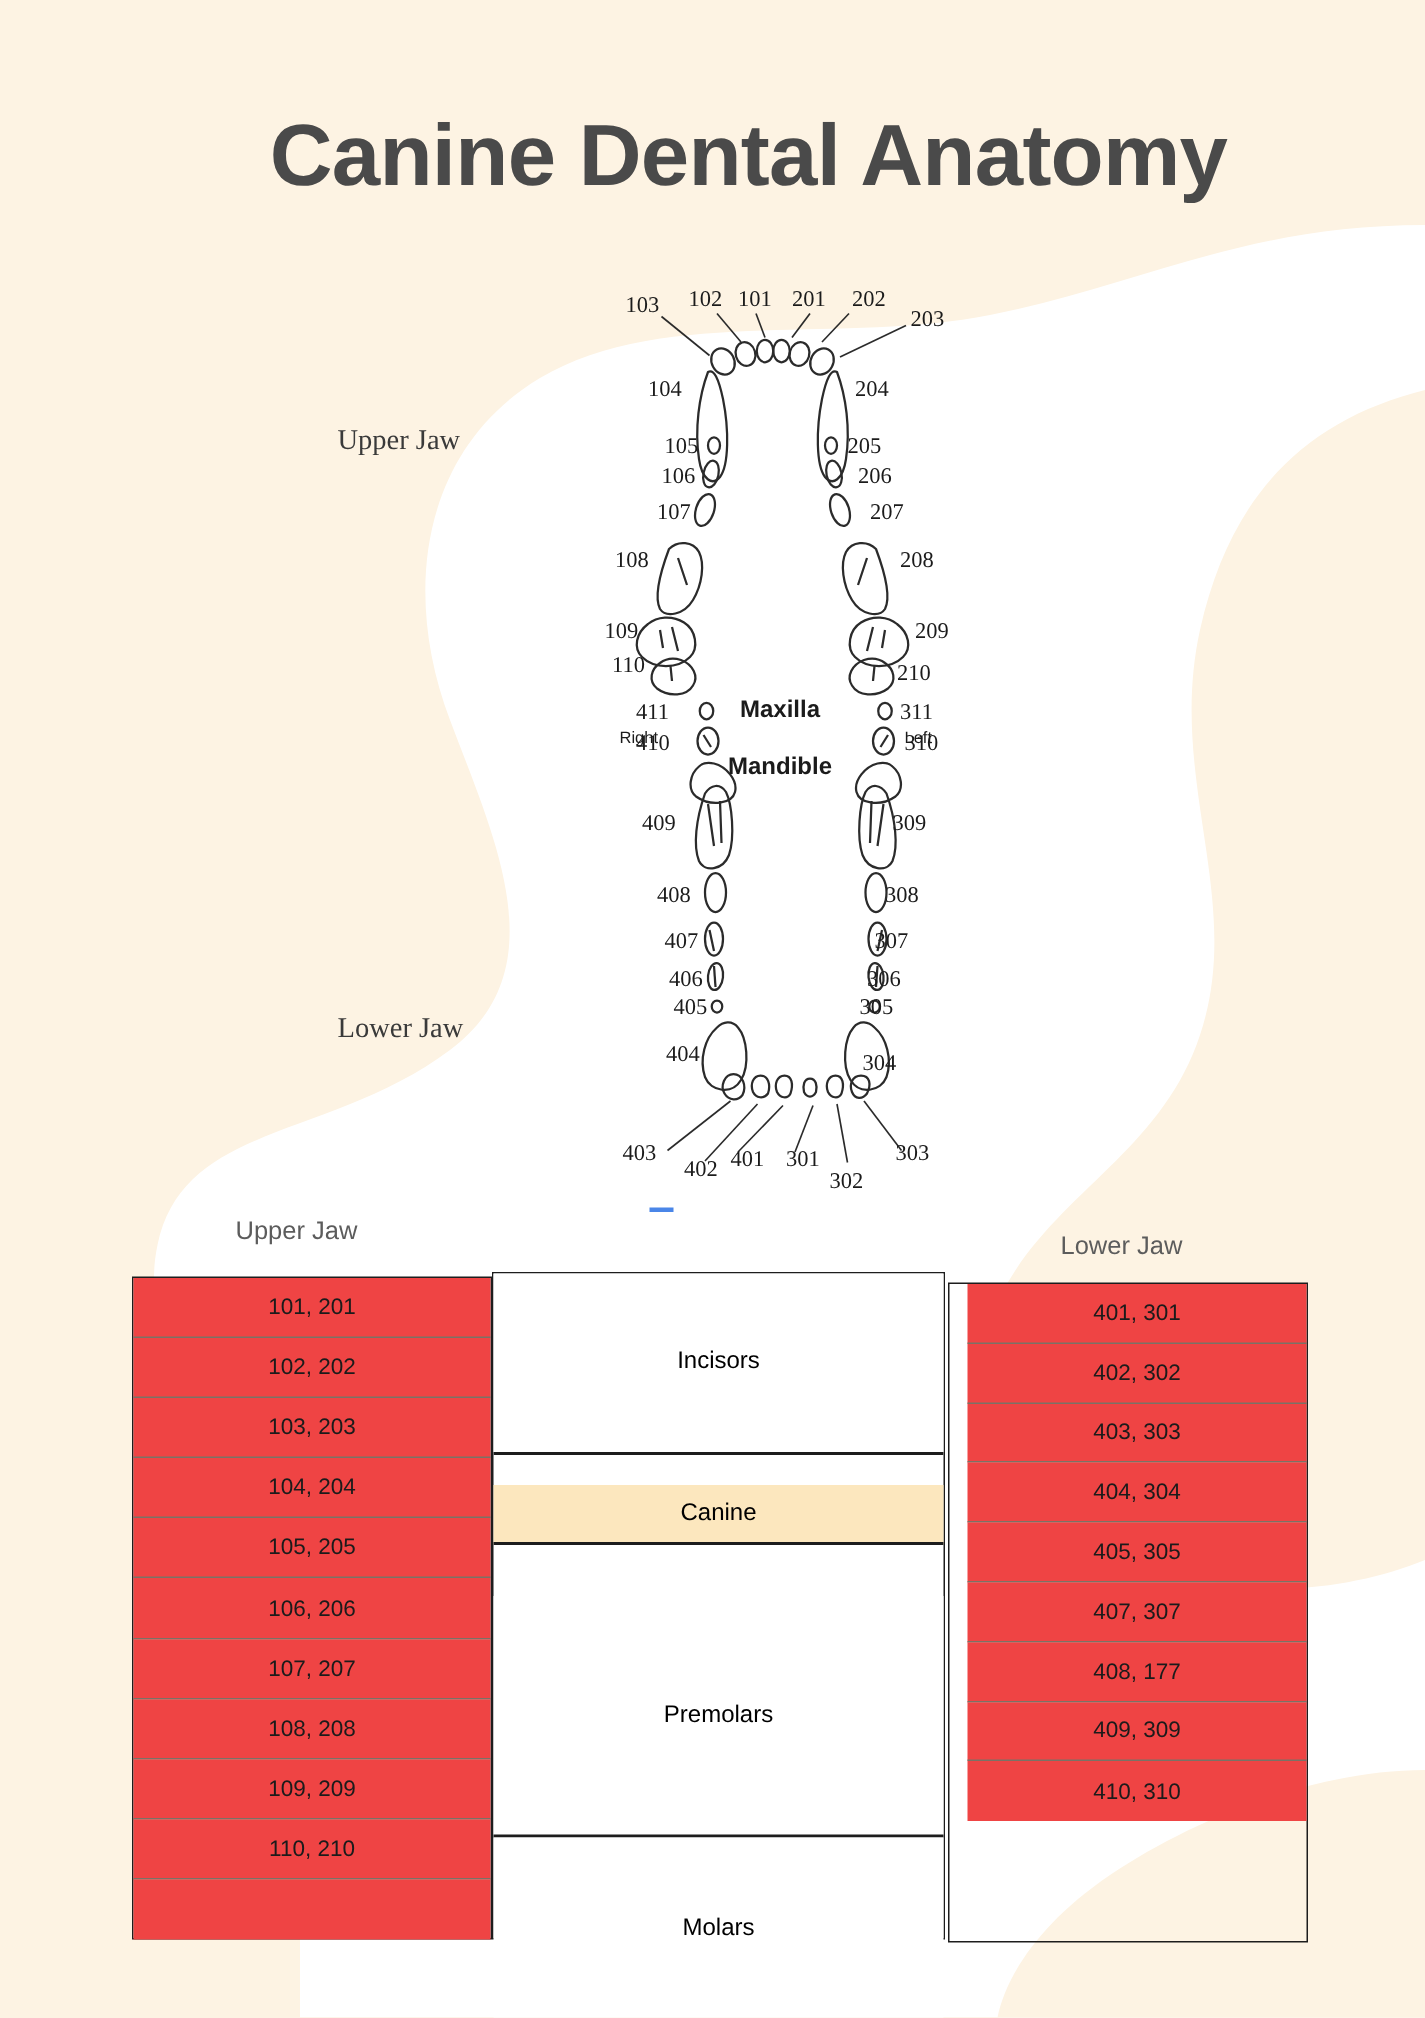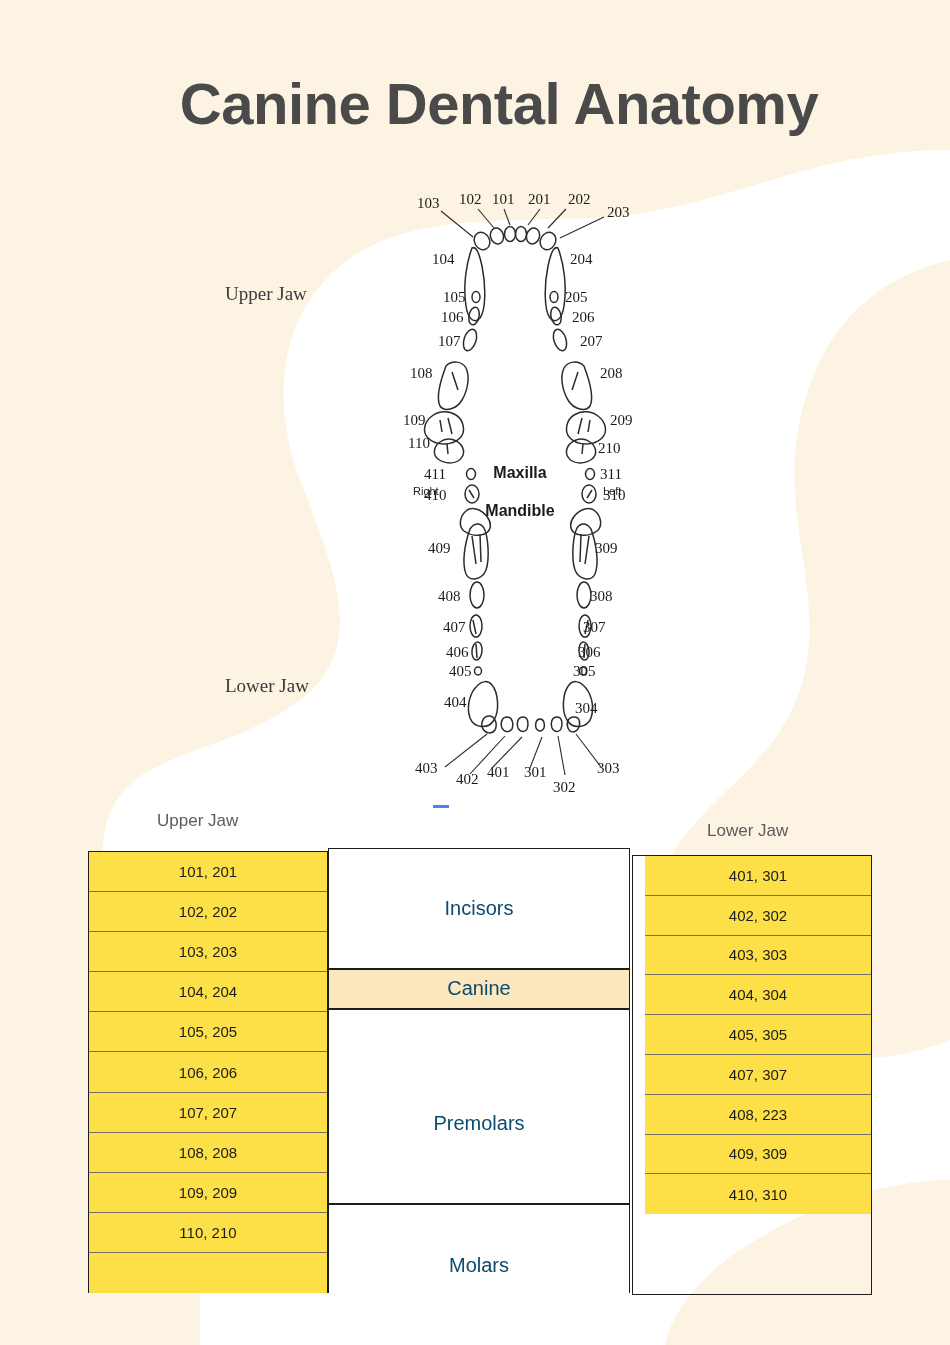--- a/index.html
+++ b/index.html
@@ -76,41 +76,41 @@
   .col {
     position: absolute;
     border: 1.6px solid #1d1d1d;
   }
   #col-upper { left: 88px; top: 46px; width: 240px; height: 442px; }
   #col-mid   { left: 328px; top: 43px; width: 302px; height: 445px; }
   #col-lower { left: 632px; top: 50px; width: 240px; height: 440px; padding-left: 12px; }
 
   .cell {
     width: 100%;
-    background: #fde047;
+    background: #ef4444;
     border-bottom: 1.4px solid #7a7266;
     display: flex;
     align-items: center;
     justify-content: center;
     font-size: 15px;
     color: #1b1b1b;
   }
   .cell:last-child { border-bottom: none; }
   #col-upper .cell { height: 40.1px; }
   #col-lower .cell { height: 39.8px; }
 
   .group-cell {
     width: 100%;
     background: #ffffff;
     border-bottom: 2.2px solid #1d1d1d;
     display: flex;
     align-items: center;
     justify-content: center;
-    font-size: 20px;
-    color: #0c4a6e;
+    font-size: 16px;
+    color: #000000;
   }
   .group-cell:last-child { border-bottom: none; }
   .group-cell.shaded { background: #FCE7BE; }
 </style>
 </head>
 <body>
 
 <svg id="bg-layer" viewBox="0 0 950 1345" xmlns="http://www.w3.org/2000/svg" aria-hidden="true">
   <rect x="0" y="0" width="950" height="1345" fill="#FDF3E3"></rect>
 
@@ -298,28 +298,28 @@
       <div class="cell">105, 205</div>
       <div class="cell">106, 206</div>
       <div class="cell">107, 207</div>
       <div class="cell">108, 208</div>
       <div class="cell">109, 209</div>
       <div class="cell">110, 210</div>
       <div class="cell"></div>
     </div>
   <div class="col" id="col-mid">
       <div class="group-cell" style="height: 120.818px;">Incisors</div>
-      <div class="group-cell shaded" style="height: 40.2727px;">Canine</div>
+      <div class="group-cell shaded" style="height: 40.2727px; margin-top: 20px;">Canine</div>
       <div class="group-cell" style="height: 161.091px; margin-top: 34px;">Premolars</div>
       <div class="group-cell" style="height: 120.818px;">Molars</div>
     </div>
   <div class="col" id="col-lower">
       <div class="cell">401, 301</div>
       <div class="cell">402, 302</div>
       <div class="cell">403, 303</div>
       <div class="cell">404, 304</div>
       <div class="cell">405, 305</div>
       <div class="cell">407, 307</div>
-      <div class="cell">408, 223</div>
+      <div class="cell">408, 177</div>
       <div class="cell">409, 309</div>
       <div class="cell">410, 310</div>
     </div>
 </div>
 
 </body></html>

